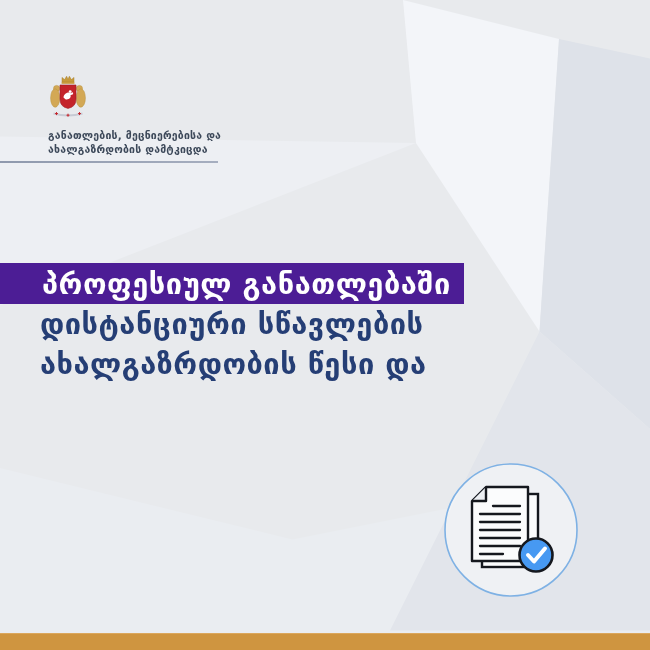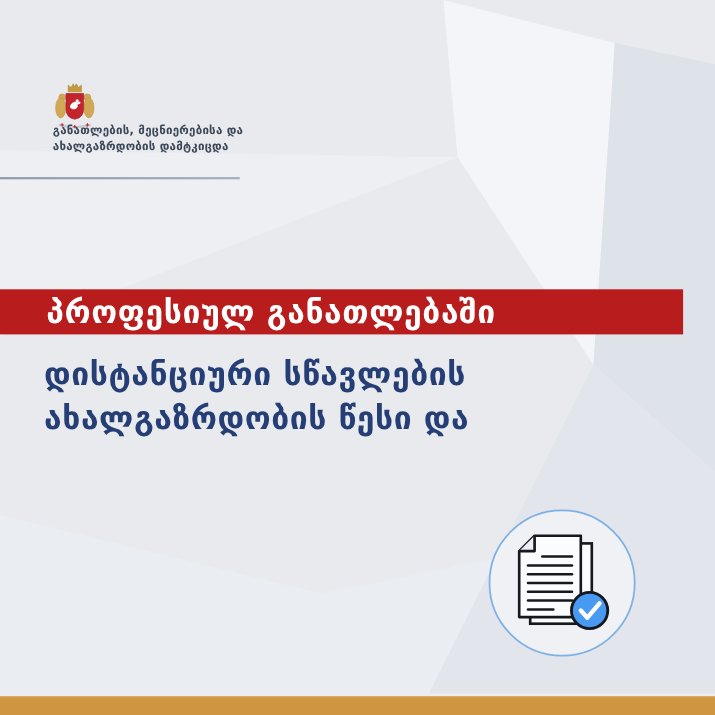--- a/index.html
+++ b/index.html
@@ -15,37 +15,37 @@
   .facet1{background:#f3f5f9;clip-path:polygon(62% 0,86% 6%,83% 51%,64% 22%);}
   .facet2{background:#dee2e9;clip-path:polygon(86% 6%,100% 9%,100% 66%,83% 51%);}
   .facet3{background:#edeff3;clip-path:polygon(0 21%,64% 22%,0 47%);}
   .facet4{background:#eaedf1;clip-path:polygon(0 72%,45% 83%,100% 72%,100% 100%,0 100%);}
   .facet5{background:#e2e5eb;clip-path:polygon(83% 51%,100% 66%,100% 97%,60% 97%);}
   .content{position:absolute;inset:0;z-index:2;}
 
   .logo-block{position:absolute;left:44px;top:74px;}
   .coa{display:block;}
   .ministry-name{
-    position:absolute;left:48px;top:113px;width:260px;
+    position:absolute;left:48px;top:129px;width:260px;
     font-size:10.5px;font-weight:bold;line-height:13.5px;
     letter-spacing:.2px;color:#3c4859;white-space:nowrap;
   }
   .divider{position:absolute;left:0;top:161px;width:218px;height:2px;
     background:linear-gradient(to right,#8f99ad,#a6aebf);}
 
   .headline-bar{
-    position:absolute;left:0;top:263px;width:621px;height:41px;
-    background:#b91c1c;display:flex;align-items:center;text-align:right;
+    position:absolute;left:0;top:263px;width:464px;height:41px;
+    background:#4c1d95;display:flex;align-items:center;text-align:right;
   }
   .headline-bar .t{
     padding-left:42px;color:#ffffff;font-size:29px;font-weight:bold;
     letter-spacing:.5px;white-space:nowrap;
   }
   .headline-rest{
-    position:absolute;left:40px;top:320px;
+    position:absolute;left:40px;top:304px;
     color:#253e75;font-size:29px;font-weight:bold;line-height:40px;
     letter-spacing:.5px;white-space:nowrap;
   }
 
   .doc-badge{position:absolute;left:441px;top:460px;}
 
   .bottom-bar{
     position:absolute;left:0;bottom:0;width:650px;height:17px;
     background:#cf9540;border-top:1px solid #dca75c;box-sizing:border-box;
   }

